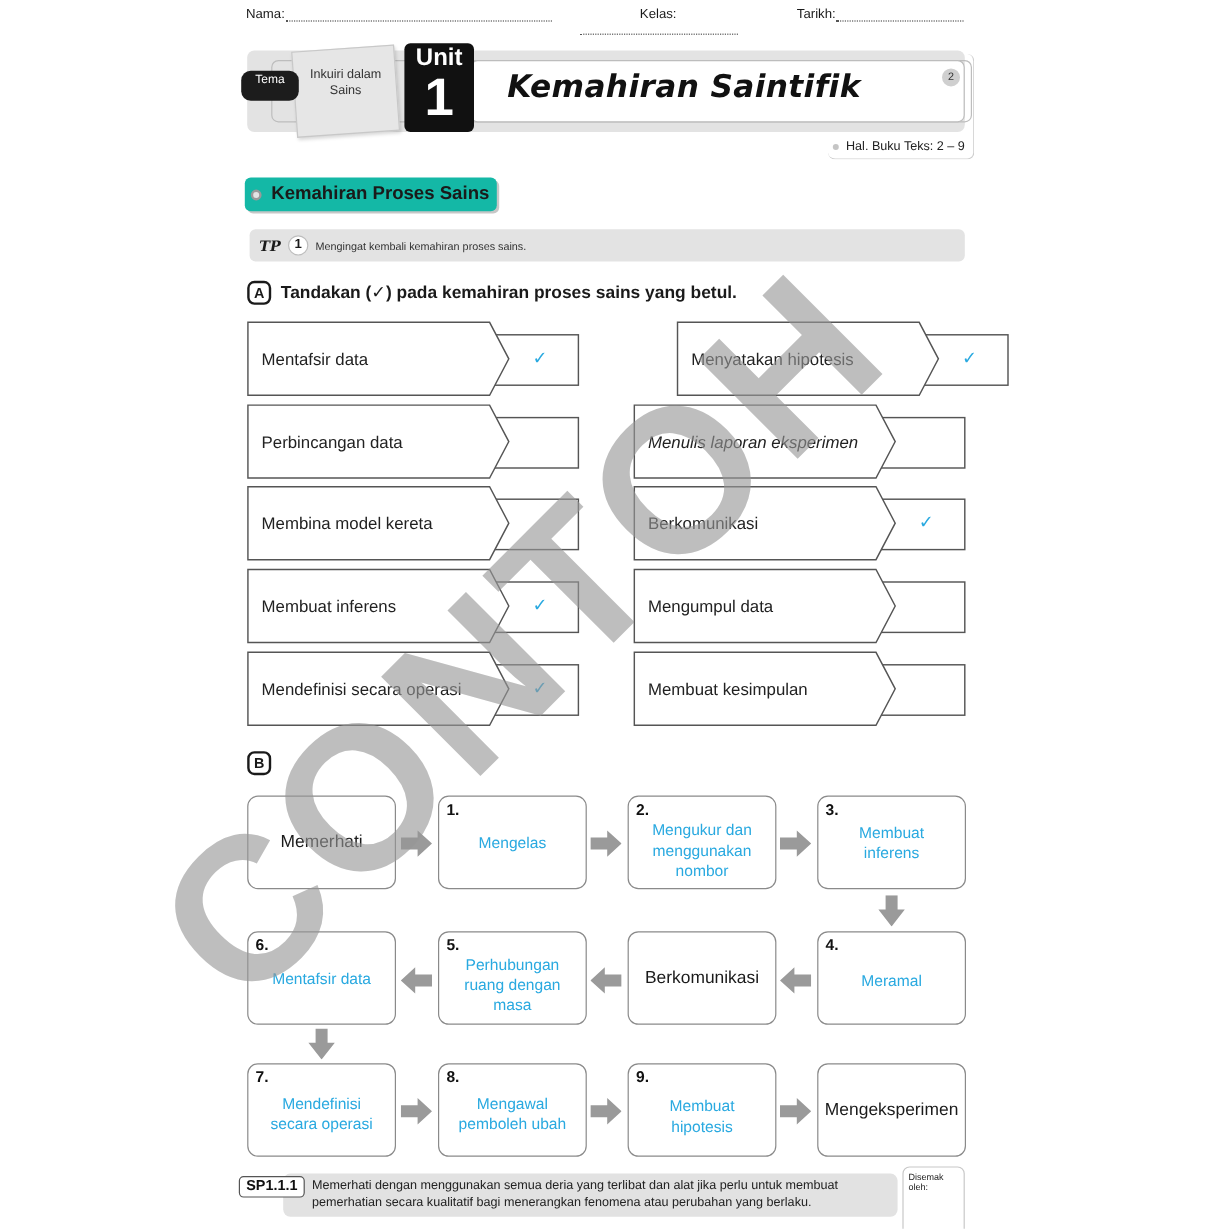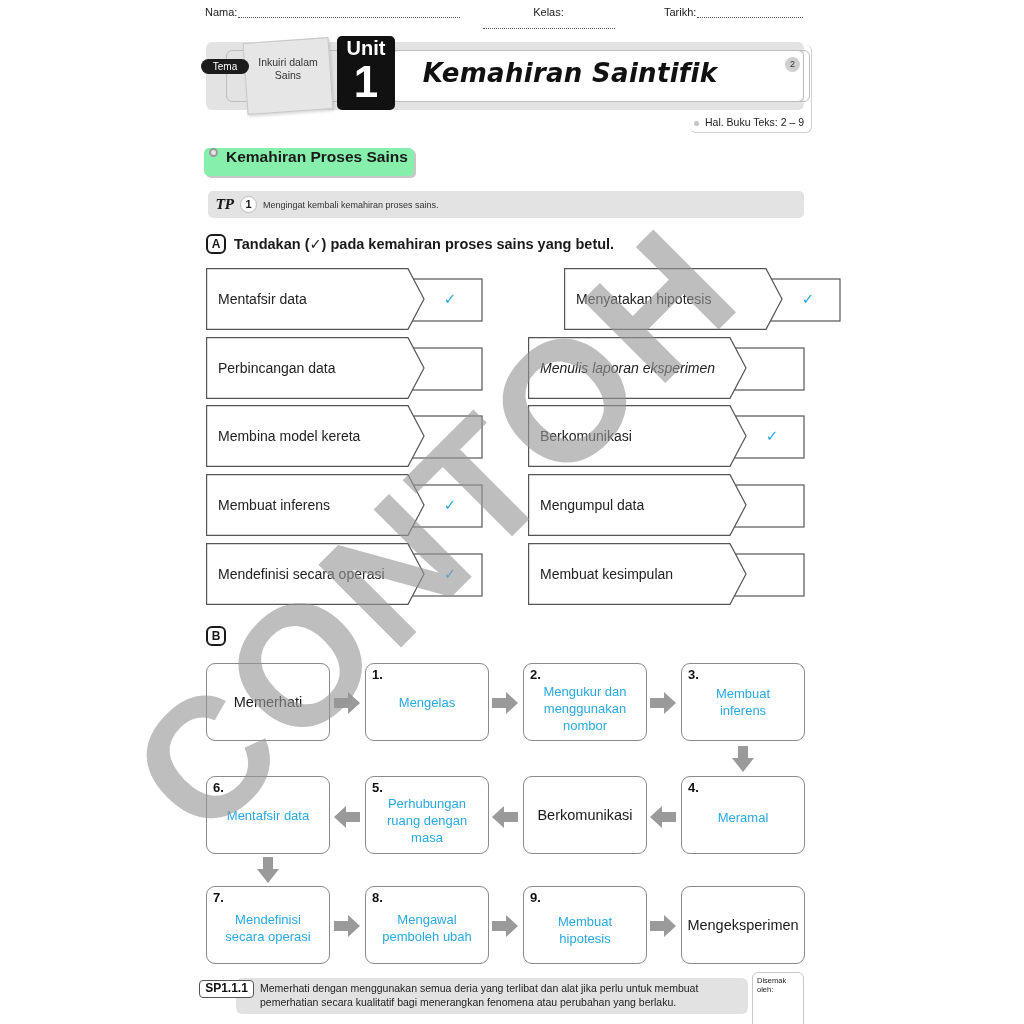--- a/index.html
+++ b/index.html
@@ -13,33 +13,33 @@
   .topline .fld .line { border-bottom: 1px dotted #555; height: 11px; margin-left: 1px; }
   .fld-nama { left: 0; } .fld-nama .line { width: 222px; }
   .fld-kelas { left: 277px; flex-direction: column; } .fld-kelas .line { width: 132px; }
   .fld-tarikh { left: 459px; } .fld-tarikh .line { width: 106px; }
 
   
   .banner-bg { position: absolute; left: 206px; top: 42px; width: 598px; height: 68px; background: #e3e3e3; border-radius: 6px; }
   .banner-frame { position: absolute; left: 226px; top: 50px; width: 584px; height: 52px; border: 1.5px solid #bdbdbd; border-radius: 6px; background: transparent; }
   .banner-white { position: absolute; left: 392px; top: 50px; width: 412px; height: 52px; background: #fff; border: 1.5px solid #bdbdbd; border-radius: 6px; }
   .banner-outline { position: absolute; left: 690px; top: 45px; width: 122px; height: 88px; border: 1.5px solid #cfcfcf; border-radius: 6px; border-top-left-radius: 0; border-left: none; border-top:none; }
-  .tema-pill { position: absolute; left: 201px; top: 59px; width: 48px; height: 15px; background: #1c1c1c; color: #fff; border-radius: 8px; font-size: 10px; text-align: center; line-height: 15px; }
+  .tema-pill { position: absolute; left: 201px; top: 59px; width: 48px; height: 25px; background: #1c1c1c; color: #fff; border-radius: 8px; font-size: 10px; text-align: center; line-height: 15px; }
   .inkuiri-card { position: absolute; left: 245px; top: 40px; width: 86px; height: 72px; background: #e6e6e6; border: 1px solid #c8c8c8; transform: rotate(-4deg); box-shadow: 1px 2px 3px rgba(0,0,0,0.15); }
   .inkuiri-text { position: absolute; left: 255px; top: 56px; width: 66px; font-size: 10.5px; line-height: 13px; text-align: center; color: #333; }
   .unit-box { position: absolute; left: 337px; top: 36px; width: 58px; height: 74px; background: #111; border-radius: 5px; color: #fff; text-align: center; }
   .unit-box .u1 { display: block; font-size: 20px; font-weight: bold; margin-top: 1px; line-height: 22px; }
   .unit-box .u2 { display: block; font-size: 44px; font-weight: bold; line-height: 46px; }
   .unit-title { position: absolute; left: 400px; top: 58px; width: 340px; text-align: center; font-size: 26px; font-style: italic; font-weight: bold; color: #111; letter-spacing: 0.3px; font-family: "DejaVu Sans", sans-serif; }
   .page-badge { position: absolute; left: 785px; top: 57px; width: 15px; height: 15px; background: #cfcfcf; border-radius: 50%; font-size: 9px; text-align: center; line-height: 15px; color: #333; }
   .teks-ref { position: absolute; left: 694px; top: 116px; font-size: 10.5px; color: #222; }
   .teks-ref .dot { display: inline-block; width: 5px; height: 5px; background: #c5c5c5; border-radius: 50%; margin-right: 6px; vertical-align: middle; }
 
   
-  .sec-head { position: absolute; left: 204px; top: 148px; width: 210px; height: 28px; background: #86efac; border-radius: 5px; box-shadow: 2px 2px 0 #c7c7c7; display: flex; }
+  .sec-head { position: absolute; left: 204px; top: 148px; width: 210px; height: 28px; background: #14b8a6; border-radius: 5px; box-shadow: 2px 2px 0 #c7c7c7; display: flex; align-items: center; }
   .sec-head .bullet { width: 9px; height: 9px; border-radius: 50%; border: 2px solid #9a9a9a; background: #e4e4e4; margin-left: 5px; margin-right: 8px; }
   .sec-head .txt { font-size: 15.5px; font-weight: bold; color: #1a1a1a; }
 
   
   .tp-bar { position: absolute; left: 208px; top: 191px; width: 596px; height: 27px; background: #e3e3e3; border-radius: 5px; display: flex; align-items: center; }
   .tp-bar .tp { font-family: "DejaVu Serif", serif; font-style: italic; font-weight: bold; font-size: 12px; margin-left: 8px; }
   .tp-bar .num { width: 17px; height: 17px; border-radius: 50%; background: #fff; border: 1px solid #bdbdbd; font-size: 11px; font-weight: bold; text-align: center; line-height: 15px; margin-left: 6px; }
   .tp-bar .desc { font-size: 9px; margin-left: 6px; color: #333; }
 
   

